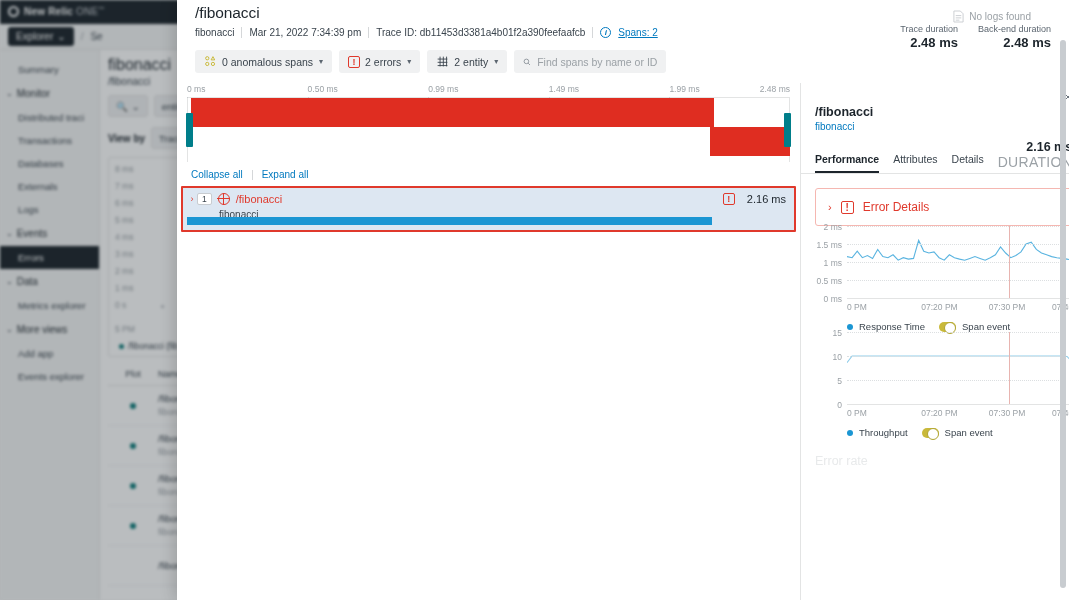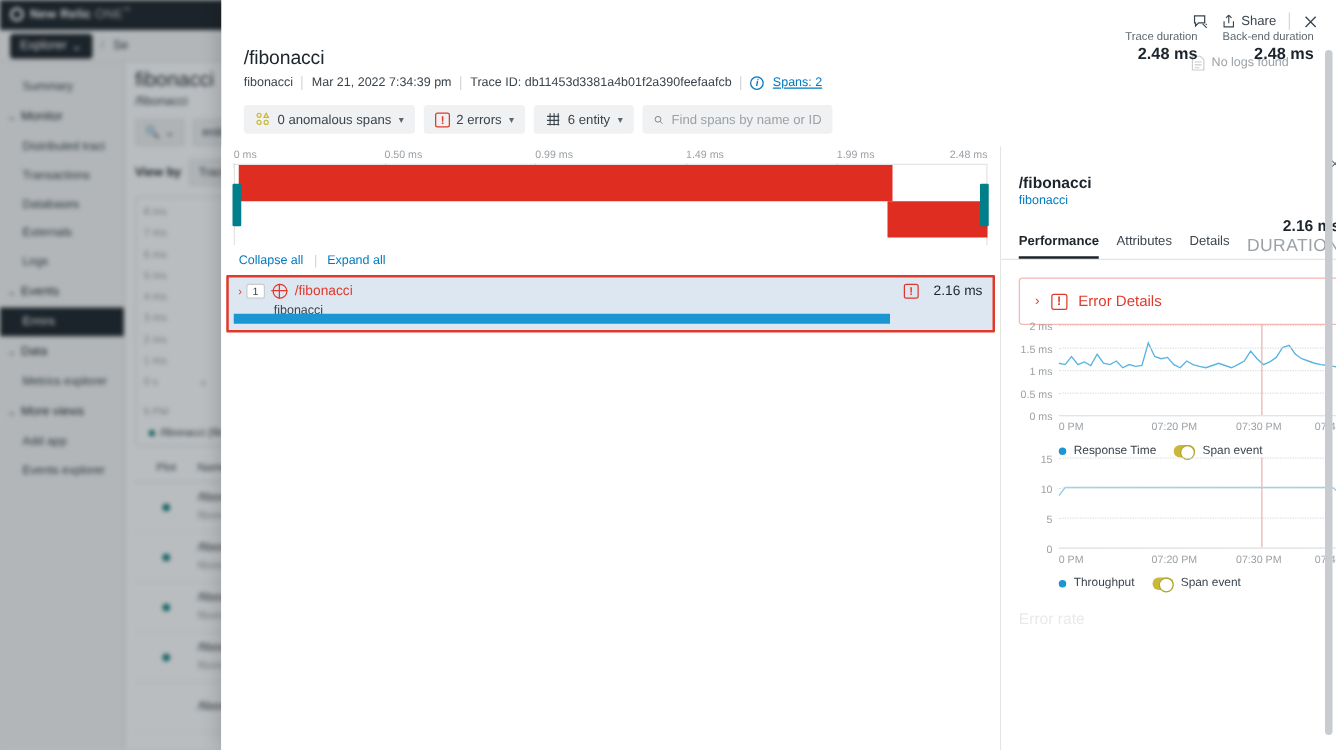--- a/index.html
+++ b/index.html
@@ -432,40 +432,20 @@
           <span class="c2"><span>/fibon</span></span>
         </div>
       </div>
     </div>
   </div>
 
   <div class="dim"></div>
 
   <div class="modal">
 
-    <div class="modal-toolbar">
-      <span class="tb-btn">
-        <svg width="13" height="13" viewBox="0 0 16 16">
-            <path d="M2 2h10v7H6l-3 3V9H2z" fill="none" stroke="#3a444d" stroke-width="1.2"></path>
-            <path d="M10 10l4 4M13 10l1 1" stroke="#3a444d" stroke-width="1.1" fill="none"></path>
-          </svg>
-      </span>
-      <span class="tb-btn">
-        <svg width="12" height="12" viewBox="0 0 16 16">
-            <path d="M8 1.5L8 10M8 1.5L5 4.5M8 1.5l3 3M3 8v6h10V8" fill="none" stroke="#3a444d" stroke-width="1.2"></path>
-          </svg>
-        <span>Share</span>
-      </span>
-      <span class="tb-divider"></span>
-      <span class="tb-btn">
-        <svg width="13" height="13" viewBox="0 0 16 16">
-            <path d="M3 3l10 10M13 3L3 13" stroke="#3a444d" stroke-width="1.3" fill="none"></path>
-          </svg>
-      </span>
-    </div>
 
     <div class="modal-header">
       <div class="m-title">/fibonacci</div>
       <div class="m-meta">
         <span>fibonacci</span>
         <span class="vsep"></span>
         <span>Mar 21, 2022 7:34:39 pm</span>
         <span class="vsep"></span>
         <span>Trace ID: db11453d3381a4b01f2a390feefaafcb</span>
         <span class="vsep"></span>
@@ -494,21 +474,21 @@
       </div>
       <div class="chip">
         <span class="err-icon">!</span>
         <span>2 errors</span>
         <span class="cv">▾</span>
       </div>
       <div class="chip">
         <svg width="13" height="13" viewBox="0 0 16 16">
             <path d="M2 5h12M2 9h12M2 13h12M5 2v12M9 2v12M13 2v12" stroke="#3a444d" stroke-width="1.1" fill="none"></path>
           </svg>
-        <span>6 entity</span>
+        <span>2 entity</span>
         <span class="cv">▾</span>
       </div>
       <div class="searchbox">
         <svg width="12" height="12" viewBox="0 0 16 16">
             <circle cx="6.8" cy="6.8" r="4.6" fill="none" stroke="#5c6670" stroke-width="1.2"></circle>
             <path d="M10.3 10.3L14 14" stroke="#5c6670" stroke-width="1.2"></path>
           </svg>
         <input type="text" placeholder="Find spans by name or ID" style="">
       </div>
 

